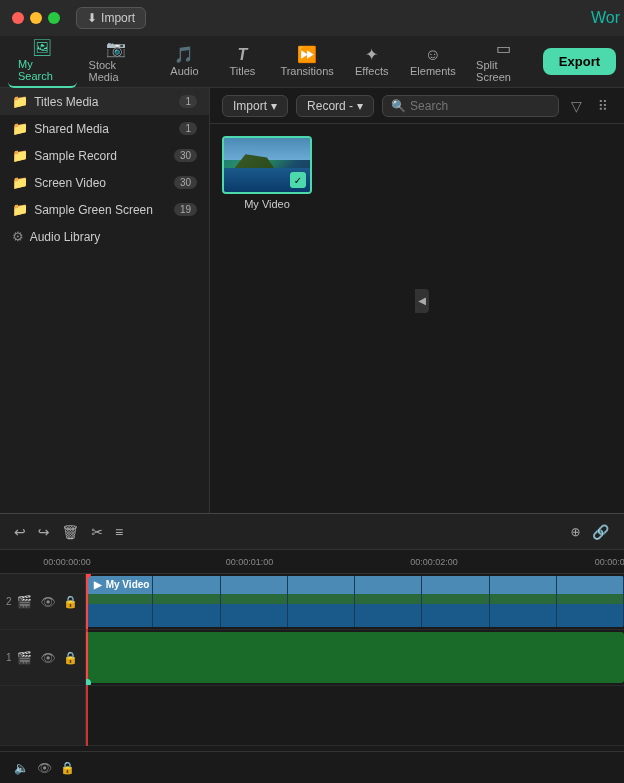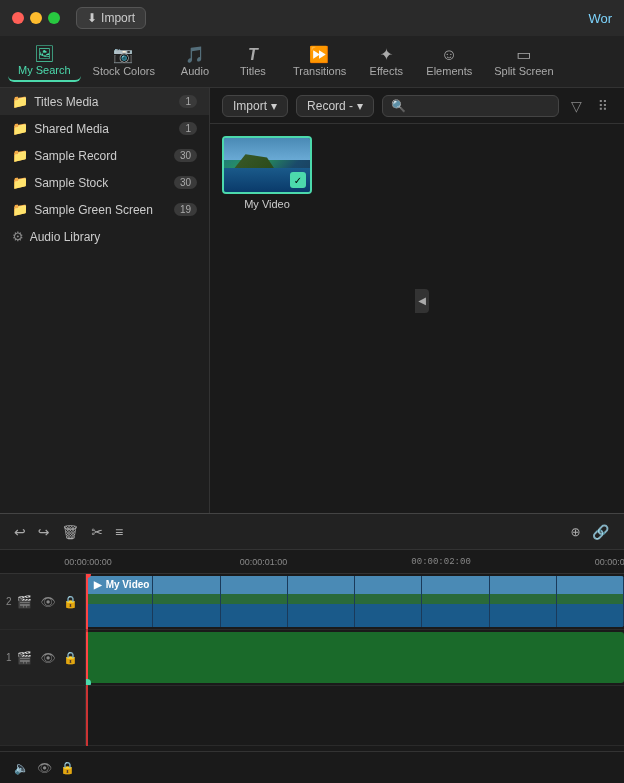--- a/index.html
+++ b/index.html
@@ -45,23 +45,23 @@
       color: #ccc;
       font-size: 12px;
       display: flex;
       align-items: center;
       gap: 4px;
       cursor: pointer;
     }
 
     .title-bar-right {
       position: absolute;
-      right: 12px;
-      font-size: 13px;
-      color: #7dd3fc;
+      right: 4px;
+      font-size: 16px;
+      color: #14b8a6;
     }
 
     
     .tab-bar {
       height: 52px;
       background: #222;
       display: flex;
       align-items: center;
       padding: 0 8px;
       border-bottom: 1px solid #333;
@@ -320,21 +320,21 @@
       overflow: hidden;
       position: relative;
     }
 
     
     .time-ruler {
       height: 24px;
       background: #1a1a1a;
       display: flex;
       align-items: center;
-      padding-left: 86px;
+      padding-left: 65px;
       border-bottom: 1px solid #333;
       position: relative;
       flex-shrink: 0;
     }
     .ruler-marks {
       display: flex;
       align-items: center;
       width: 100%;
       position: relative;
       height: 100%;
@@ -516,21 +516,21 @@
   <div class="title-bar-right">Wor</div>
 </div>
 
 <div class="tab-bar">
   <div class="tab-item active">
     <span class="tab-icon">🖼</span>
     <span>My Search</span>
   </div>
   <div class="tab-item">
     <span class="tab-icon">📷</span>
-    <span>Stock Colors</span>
+    <span>Stock Media</span>
   </div>
   <div class="tab-item">
     <span class="tab-icon">🎵</span>
     <span>Audio</span>
   </div>
   <div class="tab-item">
     <span class="tab-icon" style="font-style:italic;font-weight:bold;">T</span>
     <span>Titles</span>
   </div>
   <div class="tab-item">
@@ -542,20 +542,21 @@
     <span>Effects</span>
   </div>
   <div class="tab-item">
     <span class="tab-icon">☺</span>
     <span>Elements</span>
   </div>
   <div class="tab-item">
     <span class="tab-icon">▭</span>
     <span>Split Screen</span>
   </div>
+  <button class="export-btn">Export</button>
 </div>
 
 <div class="main-area">
 
   <div class="sidebar">
     <div class="sidebar-item active">
       <span class="folder-icon">📁</span>
       <span>Titles Media</span>
       <span class="badge">1</span>
     </div>
@@ -564,21 +565,21 @@
       <span>Shared Media</span>
       <span class="badge">1</span>
     </div>
     <div class="sidebar-item">
       <span class="folder-icon">📁</span>
       <span>Sample Record</span>
       <span class="badge">30</span>
     </div>
     <div class="sidebar-item">
       <span class="folder-icon">📁</span>
-      <span>Sample Stock</span>
+      <span>Screen Video</span>
       <span class="badge">30</span>
     </div>
     <div class="sidebar-item">
       <span class="folder-icon">📁</span>
       <span>Sample Green Screen</span>
       <span class="badge">19</span>
     </div>
     <div class="sidebar-item">
       <span class="photos-icon">⚙</span>
       <span>Audio Library</span>
@@ -595,20 +596,21 @@
       <button class="media-btn">
         <span>Import</span>
         <span>▾</span>
       </button>
       <button class="media-btn">
         <span>Record -</span>
         <span>▾</span>
       </button>
       <div class="search-box">
         <span class="search-icon">🔍</span>
+        <input type="text" placeholder="Search" style="">
       </div>
       <span class="filter-icon">▽</span>
       <span class="grid-icon">⠿</span>
     </div>
 
     <div class="media-grid">
       <div class="media-thumb">
         <div class="thumb-img selected">
           <div class="ocean-scene">
             <div class="ocean-sky"></div>
@@ -635,21 +637,21 @@
     <button class="tl-btn" style="font-size:12px;">⊕</button>
     <button class="tl-btn">🔗</button>
   </div>
 
   <div class="timeline-tracks">
 
     <div class="time-ruler">
       <div class="ruler-marks">
         <span class="ruler-label" style="left: 2px;">00:00:00:00</span>
         <span class="ruler-label" style="left: 33%;">00:00:01:00</span>
-        <span class="ruler-label" style="left: 66%; font-family: Liberation Mono, monospace;">00:00:02:00</span>
+        <span class="ruler-label" style="left: 66%;">00:00:02:00</span>
         <span class="ruler-label" style="left: 99%;">00:00:03:00</span>
       </div>
     </div>
 
     <div class="track-row-wrapper">
       <div class="red-left-bar"></div>
 
       <div class="track-row">
         <div class="track-controls">
           <span class="track-num">2</span>

